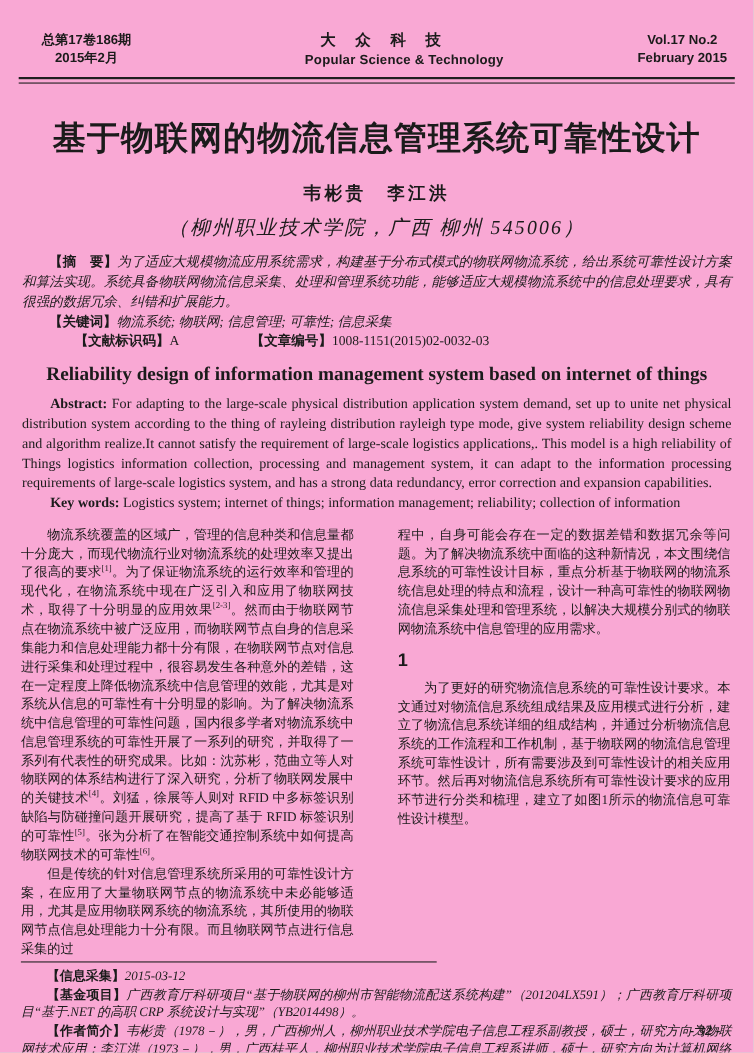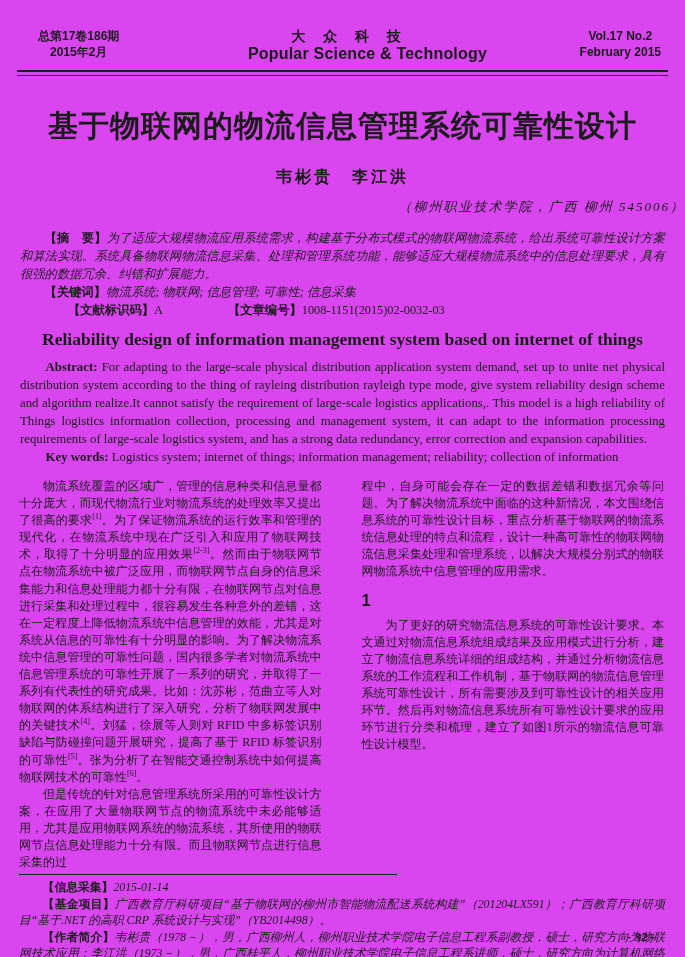--- a/index.html
+++ b/index.html
@@ -1,37 +1,37 @@
 <!DOCTYPE html>
 <html><head>
 <meta charset="utf-8">
 <style>
   html,body{margin:0;padding:0;background:#d8d8d4;}
   .page{
     position:relative;
     width:685px;height:957px;
     margin:0 auto;
-    background:#d946ef;
+    background:#f9a8d4;
     box-sizing:border-box;
     padding-top:28px;
     overflow:hidden;
     color:#1b1b1b;
     font-family:"Liberation Serif","DejaVu Serif",serif;
   }
   
   .jheader{display:flex;justify-content:space-between;align-items:flex-start;padding:0 24px 0 38px;}
   .jheader .blk{font-family:"Liberation Sans","DejaVu Sans",sans-serif;font-weight:bold;font-size:12px;line-height:16px;text-align:center;}
   .jheader .cn-name{font-size:14px;letter-spacing:7px;}
-  .jheader .en-name{font-size:16px;margin-top:2px;letter-spacing:0.2px;margin-left:36px;}
+  .jheader .en-name{font-size:12px;margin-top:2px;letter-spacing:0.2px;margin-left:36px;}
   .double-rule{margin:8px 17px 0 17px;height:3px;border-top:2.5px solid #1f1f1f;border-bottom:1.5px solid #1f1f1f;}
   
   .title{margin:30px 24px 0 24px;text-align:center;font-family:"Liberation Sans","DejaVu Sans",sans-serif;
          font-weight:bold;font-size:30px;line-height:40px;letter-spacing:1px;}
   .authors{margin-top:20px;text-align:center;font-weight:bold;font-size:16px;line-height:22px;letter-spacing:3px;}
-  .affiliation{margin-top:10px;text-align:right;font-size:13px;line-height:18px;letter-spacing:2px;font-style:italic;}
+  .affiliation{margin-top:10px;text-align:center;font-size:18px;line-height:18px;letter-spacing:2px;font-style:italic;}
   
   .meta{margin:13px 20px 0 20px;font-size:12.3px;line-height:18px;text-align:justify;}
   .meta p{margin:0;text-indent:2em;}
   .label{font-weight:bold;font-style:normal;}
   .kai{font-style:italic;}
   .clc-row{display:flex;text-indent:0;padding-left:1.9em;}
   .clc-row .item1{width:256px;}
   .clc-row .item2{width:160px;}
   
   .en-title{margin:9px 20px 0 20px;text-align:center;font-weight:bold;font-size:17.5px;line-height:23px;}
@@ -104,20 +104,20 @@
       <h3 class="sec-head">
         <span>1</span>
       </h3>
       <p>为了更好的研究物流信息系统的可靠性设计要求。本文通过对物流信息系统组成结果及应用模式进行分析，建立了物流信息系统详细的组成结构，并通过分析物流信息系统的工作流程和工作机制，基于物联网的物流信息管理系统可靠性设计，所有需要涉及到可靠性设计的相关应用环节。然后再对物流信息系统所有可靠性设计要求的应用环节进行分类和梳理，建立了如图1所示的物流信息可靠性设计模型。</p>
     </div>
   </div>
 
   <div class="foot-rule"></div>
 
   <div class="pfooter">
-    <p><span class="label">【信息采集】</span><span class="kai">2015-01-14</span></p>
+    <p><span class="label">【信息采集】</span><span class="kai">2015-03-12</span></p>
     <p><span class="label">【基金项目】</span><span class="kai">广西教育厅科研项目“基于物联网的柳州市智能物流配送系统构建”（201204LX591）；广西教育厅科研项目“基于.NET 的高职 CRP 系统设计与实现”（YB2014498）。</span></p>
     <p><span class="label">【作者简介】</span><span class="kai">韦彬贵（1978－），男，广西柳州人，柳州职业技术学院电子信息工程系副教授，硕士，研究方向为物联网技术应用；李江洪（1973－），男，广西桂平人，柳州职业技术学院电子信息工程系讲师，硕士，研究方向为计算机网络技术。</span></p>
   </div>
 
   <div class="pageno">- 32 -</div>
 
 </div>
 
 </body></html>

